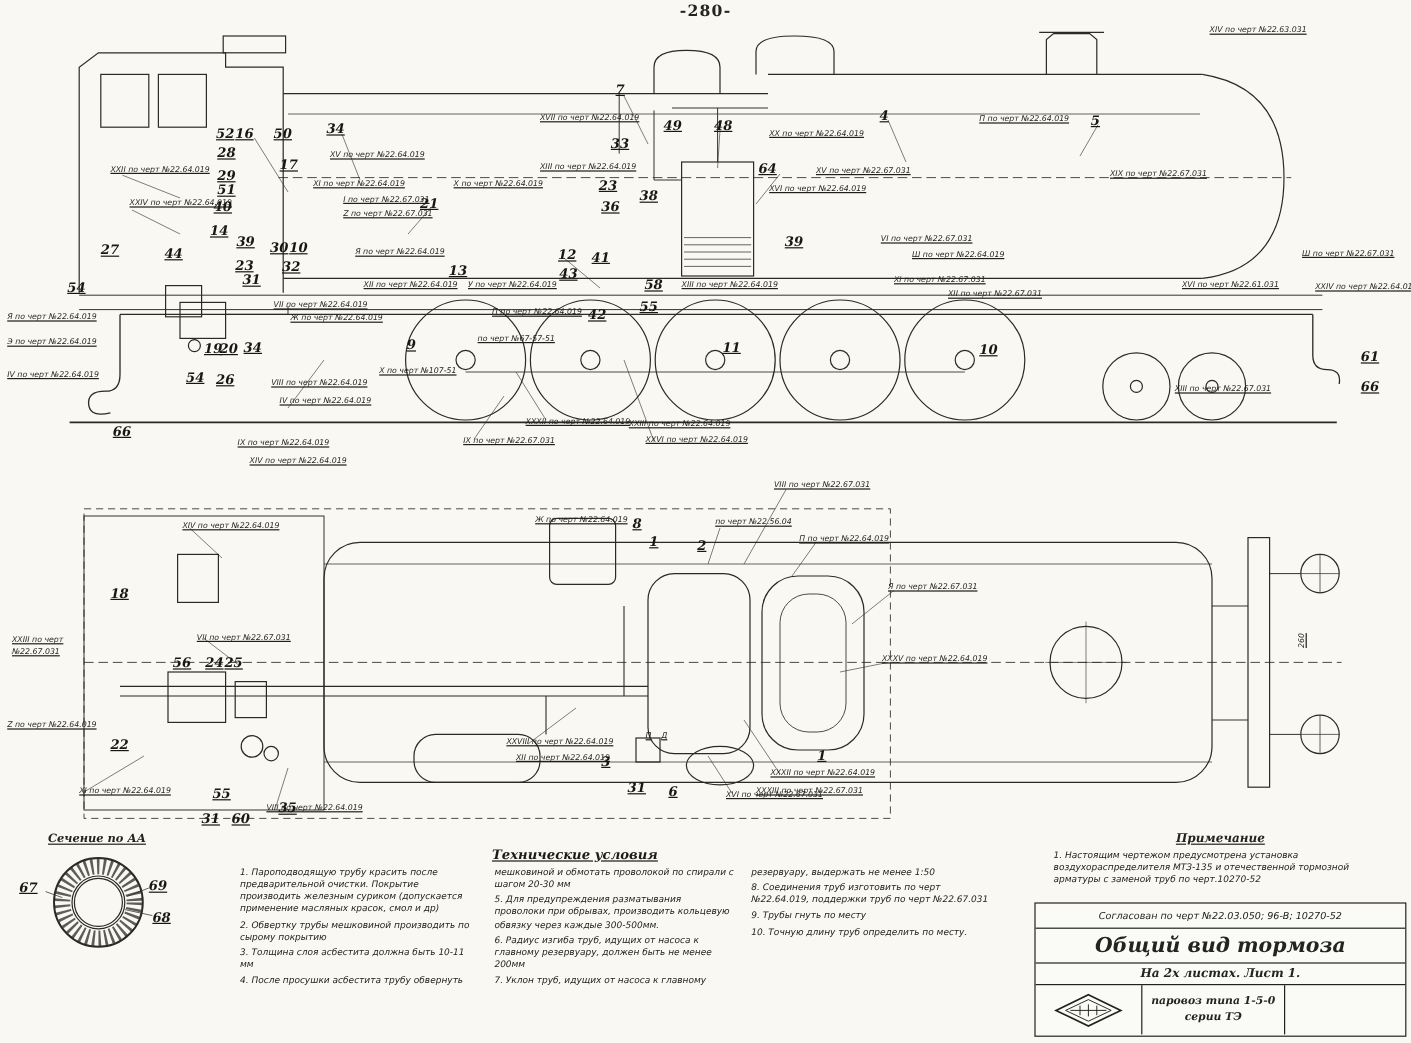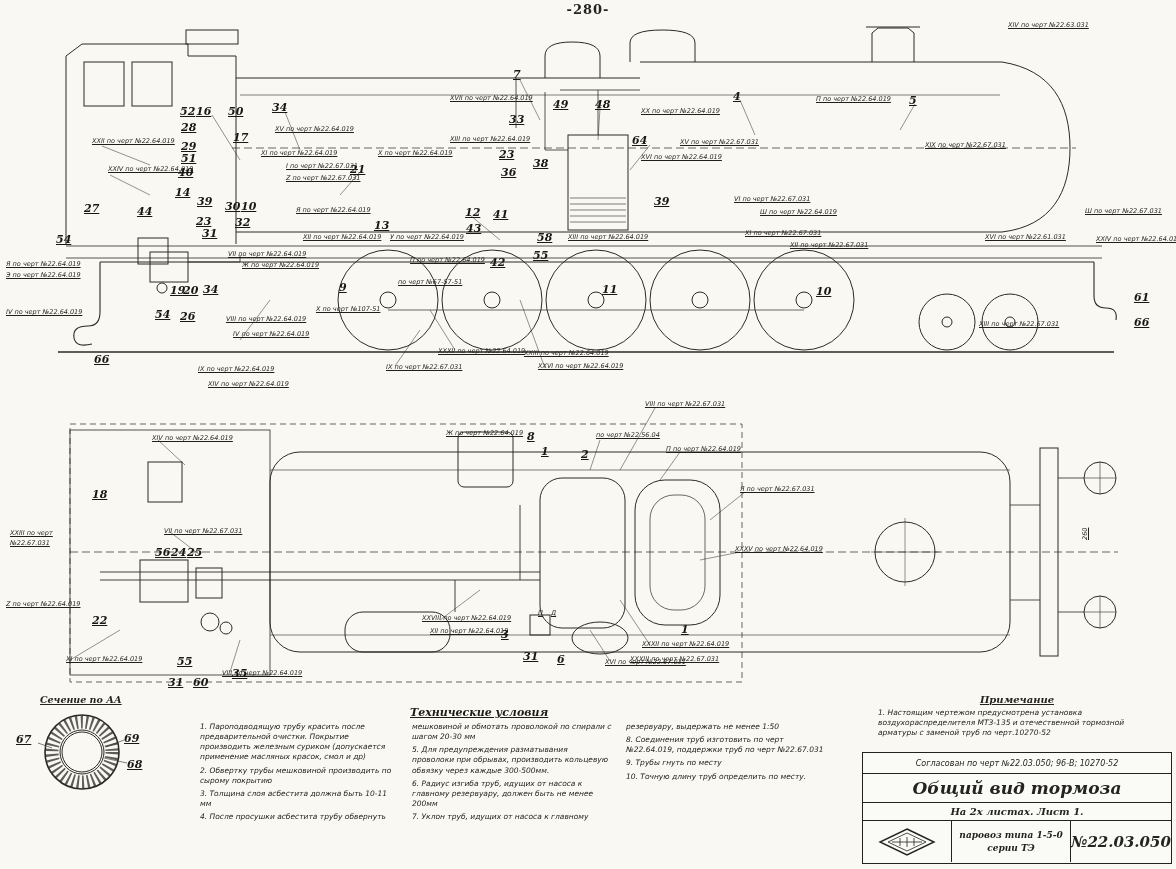--- a/index.html
+++ b/index.html
@@ -167,21 +167,21 @@
       <div class="callout" style="left: 303px; top: 234px;">XII по черт №22.64.019</div>
       <div class="callout" style="left: 390px; top: 234px;">У по черт №22.64.019</div>
       <div class="callout" style="left: 568px; top: 234px;">XIII по черт №22.64.019</div>
       <div class="callout" style="left: 734px; top: 196px;">VI по черт №22.67.031</div>
       <div class="callout" style="left: 760px; top: 209px;">Ш по черт №22.64.019</div>
       <div class="callout" style="left: 745px; top: 230px;">XI по черт №22.67.031</div>
       <div class="callout" style="left: 790px; top: 242px;">XII по черт №22.67.031</div>
       <div class="callout" style="left: 228px; top: 251px;">VII по черт №22.64.019</div>
       <div class="callout" style="left: 242px; top: 262px;">Ж по черт №22.64.019</div>
       <div class="callout" style="left: 6px; top: 261px;">Я по черт №22.64.019</div>
-      <div class="callout" style="left: 6px; top: 272px;">Э по черт №22.64.019</div>
+      <div class="callout" style="left: 6px; top: 282px;">Э по черт №22.64.019</div>
       <div class="callout" style="left: 6px; top: 309px;">IV по черт №22.64.019</div>
       <div class="callout" style="left: 226px; top: 316px;">VIII по черт №22.64.019</div>
       <div class="callout" style="left: 233px; top: 331px;">IV по черт №22.64.019</div>
       <div class="callout" style="left: 316px; top: 306px;">X по черт №107-51</div>
       <div class="callout" style="left: 398px; top: 279px;">по черт №67-57-51</div>
       <div class="callout" style="left: 410px; top: 257px;">П по черт №22.64.019</div>
       <div class="callout" style="left: 438px; top: 348px;">XXXII по черт №22.64.019</div>
       <div class="callout" style="left: 524px; top: 350px;">XXIII по черт №22.64.019</div>
       <div class="callout" style="left: 538px; top: 363px;">XXVI по черт №22.64.019</div>
       <div class="callout" style="left: 386px; top: 364px;">IX по черт №22.67.031</div>
@@ -259,21 +259,21 @@
       <div class="pnum" style="left: 602px; top: 284px;">11</div>
       <div class="pnum" style="left: 816px; top: 286px;">10</div>
       <div class="pnum" style="left: 1134px; top: 292px;">61</div>
       <div class="pnum" style="left: 1134px; top: 317px;">66</div>
       <div class="pnum" style="left: 94px; top: 354px;">66</div>
       <div class="pnum" style="left: 92px; top: 489px;">18</div>
       <div class="pnum" style="left: 527px; top: 431px;">8</div>
       <div class="pnum" style="left: 541px; top: 446px;">1</div>
       <div class="pnum" style="left: 581px; top: 449px;">2</div>
       <div class="pnum" style="left: 92px; top: 615px;">22</div>
-      <div class="pnum" style="left: 155px; top: 547px; text-decoration: underline;">56</div>
+      <div class="pnum" style="left: 144px; top: 547px; text-decoration: underline;">56</div>
       <div class="pnum" style="left: 171px; top: 547px;">24</div>
       <div class="pnum" style="left: 187px; top: 547px;">25</div>
       <div class="pnum" style="left: 501px; top: 629px;">3</div>
       <div class="pnum" style="left: 523px; top: 651px;">31</div>
       <div class="pnum" style="left: 557px; top: 654px;">6</div>
       <div class="pnum" style="left: 681px; top: 624px;">1</div>
       <div class="pnum" style="left: 177px; top: 656px;">55</div>
       <div class="pnum" style="left: 168px; top: 677px;">31</div>
       <div class="pnum" style="left: 193px; top: 677px;">60</div>
       <div class="pnum" style="left: 232px; top: 652px; margin-top: 16px;">35</div>
@@ -318,17 +318,16 @@
         <svg width="70" height="30" viewBox="0 0 70 30" stroke="#23221e" fill="none">
           <path d="M35 2 L62 15 L35 28 L8 15 Z" stroke-width="1.4"></path>
           <path d="M35 6 L54 15 L35 24 L16 15 Z" stroke-width="0.8"></path>
           <path d="M20 15 H50 M28 11 V19 M35 10 V20 M42 11 V19" stroke-width="0.8"></path>
         </svg>
       </div>
       <div class="tb-mid">
         <span>паровоз типа  1-5-0</span>
         <span>серии  ТЭ</span>
       </div>
-      <div class="tb-num">№22.03.050</div>
     </div>
   </div>
 
 </div>
 
 </body></html>

